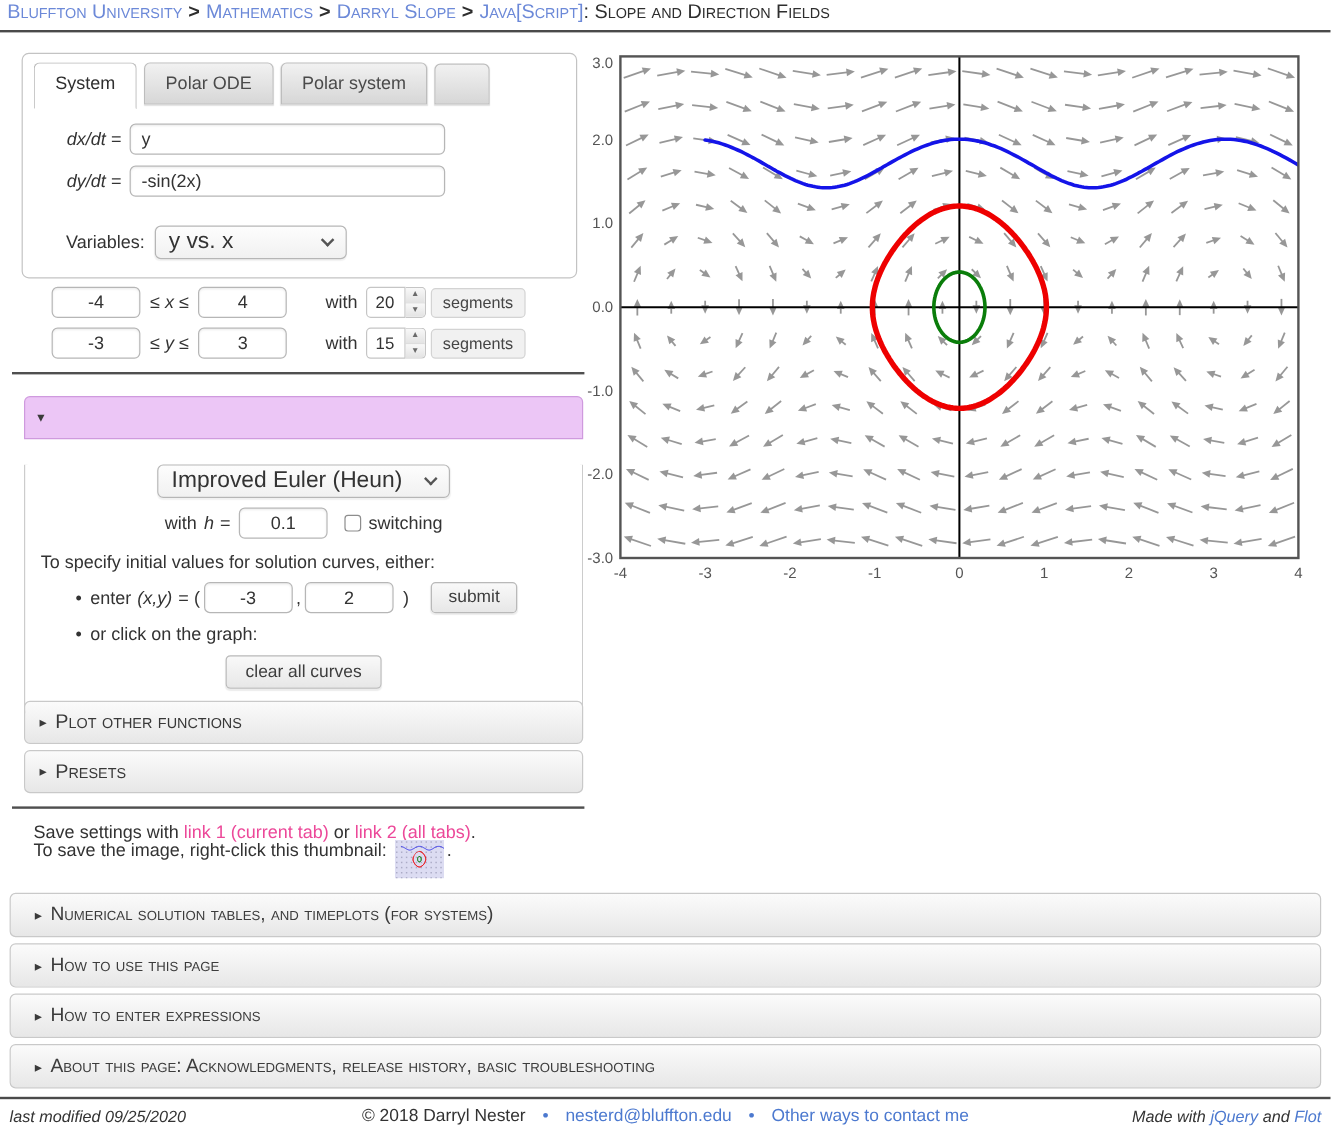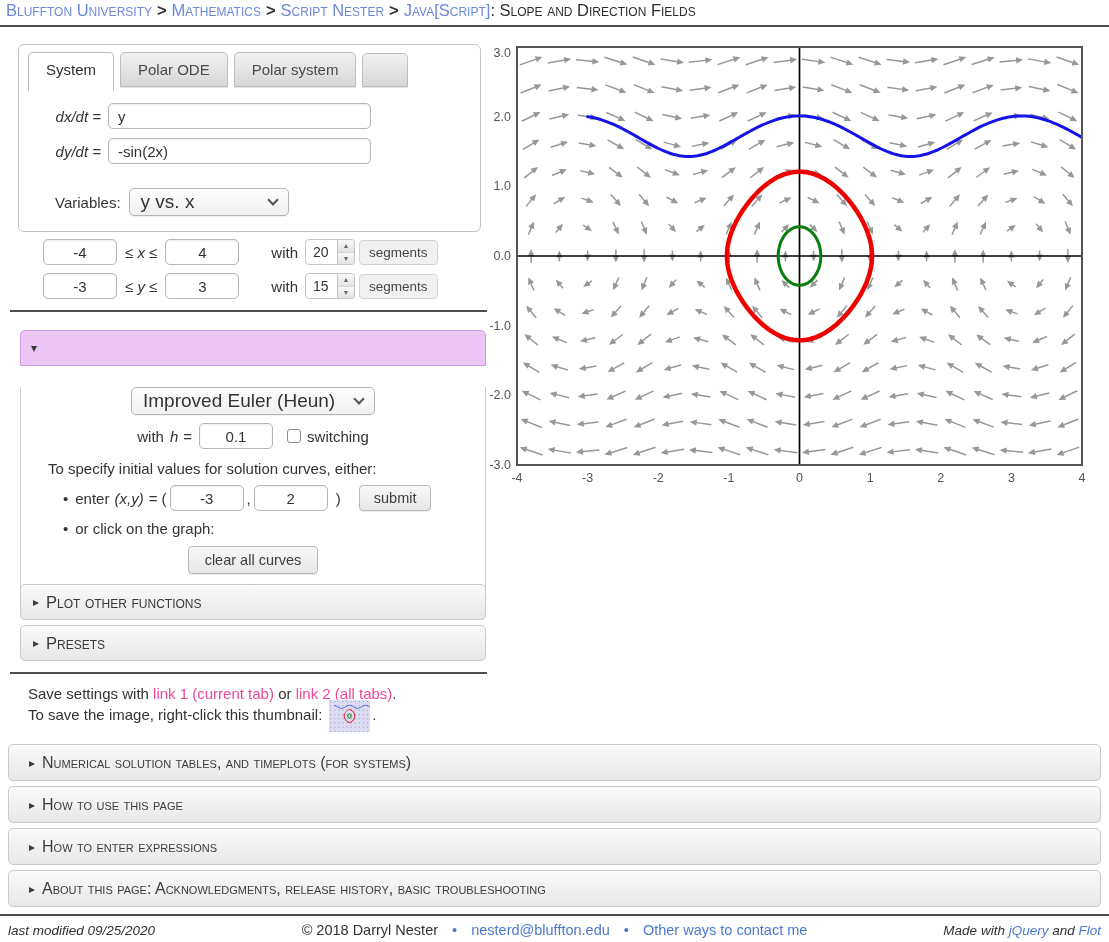--- a/index.html
+++ b/index.html
@@ -50,36 +50,36 @@
   .sol-head { background:#ecc6f6; border:1px solid #cf9ade; }
   .caret { color:#3a3a3a; font-size:12px; margin-right:7px; flex:none; }
   .acc-title { font-variant:small-caps; font-size:16.5px; color:#383838; }
   .sol-body { border:1px solid #ccc; border-top:none; border-radius:0 0 5px 5px; background:#fff; height:209px; position:relative; }
   .method-sel { width:244px; margin:21px auto 0; }
   .h-row { display:flex; align-items:center; justify-content:center; margin-top:8px; font-size:15px; }
   .h-row .sym { font-style:italic; margin:0 5px 0 6px; }
   .h-row .eq { margin-right:7px; }
   .h-input { width:74px; }
   .checkbox { appearance:none; -webkit-appearance:none; width:14px; height:14px; border:1px solid #8d8d8d; border-radius:3px; background:#fff; margin:0 6px 0 14px; cursor:pointer; }
-  .instr { margin:11px 0 0 27px; font-size:15px; }
+  .instr { margin:11px 0 0 13px; font-size:15px; }
   .enter-row { display:flex; align-items:center; margin:8px 0 0 42px; font-size:15px; }
   .bullet { margin-right:7px; }
   .xy { font-style:italic; }
   .enter-row .pc { margin:0 5px; }
   .ic-input { width:74px; margin:0 3px; }
   .btn { border:1px solid #b9b9b9; border-radius:4px; background:linear-gradient(#f9f9f9,#e7e7e7); color:#3d3d3d; font-size:14.5px; padding:4px 14px; cursor:pointer; font-family:"Liberation Sans",sans-serif; box-shadow:0 1px 1px rgba(0,0,0,.08); }
   .submit-btn { margin-left:13px; }
   .click-row { display:flex; margin:9px 0 0 42px; font-size:15px; }
   .clear-btn { display:block; margin:9px auto 0; padding:5px 16px; }
 
   .acc-bar { position:absolute; left:20px; width:466px; height:36px; display:flex; align-items:center; padding-left:12px; background:linear-gradient(#fbfbfb,#e7e7e7); border:1px solid #c9c9c9; border-radius:5px; cursor:pointer; }
 
   .save-row { position:absolute; left:28px; top:685px; font-size:15px; }
   .save-row a { color:#ec4899; text-decoration:none; cursor:pointer; }
-  .thumb-row { position:absolute; left:28px; top:700px; font-size:15px; display:flex; align-items:center; }
+  .thumb-row { position:absolute; left:28px; top:700px; font-size:15px; display:flex; align-items:flex-start; }
   .thumb-row .txt { margin-bottom:4px; }
   .thumb { width:41px; height:32px; margin:0 2px 0 7px; cursor:pointer; }
   .thumb-row .dot { margin-bottom:4px; }
 
   .wide-bar { position:absolute; left:8px; width:1093px; height:37px; display:flex; align-items:center; padding-left:20px; background:linear-gradient(#fbfbfb,#e7e7e7); border:1px solid #c9c9c9; border-radius:5px; cursor:pointer; }
   .wide-bar .acc-title { font-size:16px; color:#3c3c3c; }
 
   .footrule { position:absolute; top:914px; left:0; width:1109px; border-top:2px solid #4a4a4a; }
   .foot-left { position:absolute; top:923px; left:8px; font-size:13.5px; font-style:italic; color:#333; }
   .foot-center { position:absolute; top:922px; left:0; width:100%; text-align:center; font-size:14.5px; color:#333; }
@@ -89,21 +89,21 @@
   .foot-right a { color:#4c79cf; text-decoration:none; font-style:italic; cursor:pointer; }
 
   #plot { position:absolute; left:485px; top:40px; cursor:crosshair; }
 </style>
 </head>
 <body>
 
 <div class="page">
 
   <div class="breadcrumb">
-    <a>Bluffton University</a><span class="sep">&gt;</span><a>Mathematics</a><span class="sep">&gt;</span><a>Script Nester</a><span class="sep">&gt;</span><a>Java[Script]</a><span>:</span>
+    <a>Bluffton University</a><span class="sep">&gt;</span><a>Mathematics</a><span class="sep">&gt;</span><a>Darryl Slope</a><span class="sep">&gt;</span><a>Java[Script]</a><span>:</span>
     <span>Slope and Direction Fields</span>
   </div>
   <div class="toprule"></div>
 
   <div class="tabs-widget">
     <div class="tab-strip">
       <div class="tab active">System</div>
       <div class="tab">Polar ODE</div>
       <div class="tab">Polar system</div>
       <div class="tab stub"></div>

